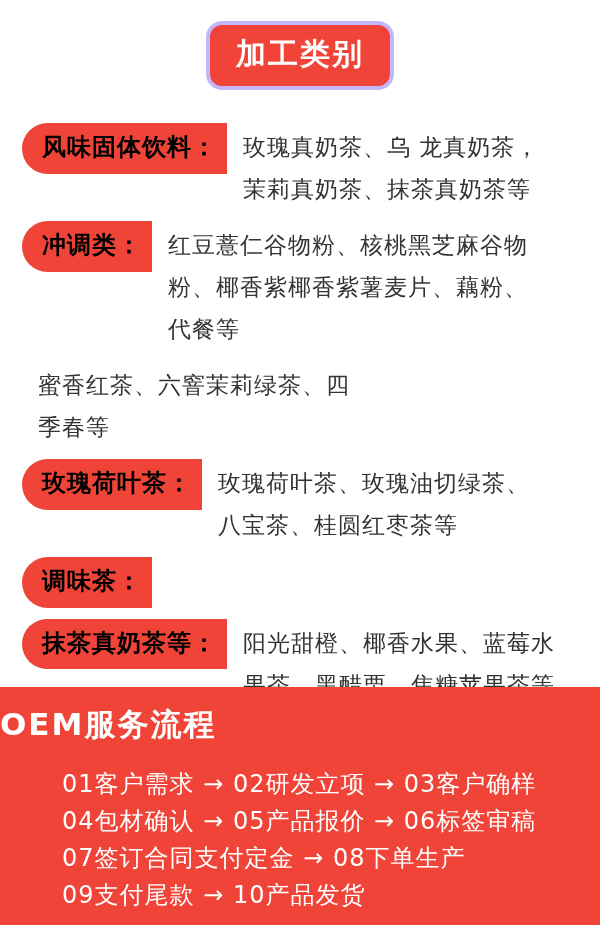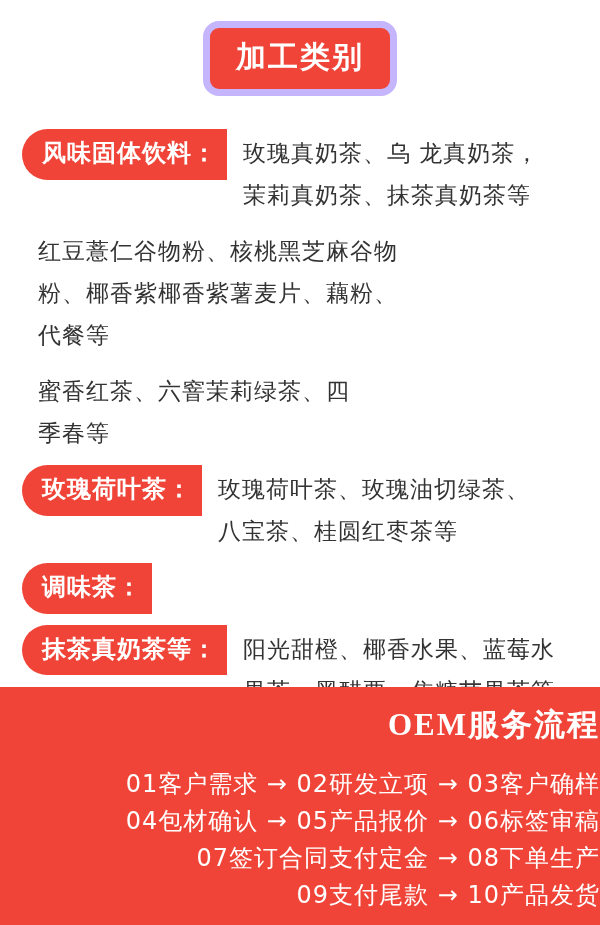--- a/index.html
+++ b/index.html
@@ -11,41 +11,41 @@
     height: 925px;
     margin: 0 auto;
     background: #ffffff;
     overflow: hidden;
   }
   .title-badge {
     display: block;
     width: fit-content;
     margin: 21px auto 0 auto;
     background: #EF4437;
-    border: 7px solid #c4b5fd;
+    border: 4px solid #c4b5fd;
     color: #ffffff;
     font-size: 30px;
     font-weight: bold;
     letter-spacing: 2px;
     padding: 9px 26px 11px 26px;
     border-radius: 16px;
   }
   .rows {
     margin-top: 33px;
   }
   .category-row {
     display: flex;
     align-items: flex-start;
     padding: 0 12px 0 22px;
     margin-bottom: 11px;
   }
   .category-badge {
     flex: 0 0 auto;
     background: #EF4437;
-    color: #ffffff;
+    color: #000000;
     font-size: 24px;
     font-weight: bold;
     letter-spacing: 1px;
     padding: 11px 10px 12px 20px;
     border-radius: 26px 0 0 26px;
     line-height: 1.15;
   }
   .category-content {
     flex: 1 1 auto;
     padding: 3px 0 0 16px;
@@ -59,29 +59,27 @@
     position: absolute;
     left: 0;
     bottom: 0;
     width: 600px;
     height: 238px;
     background: #EF4437;
     color: #ffffff;
     padding-top: 17px;
   }
   .footer-title {
-    text-align: right;
+    text-align: left;
     font-size: 31px;
     font-weight: bold;
     letter-spacing: 2px;
-    font-family: Liberation Serif, serif;
   }
   .flow-lines {
     margin: 20px 0 0 62px;
-    text-align: right;
   }
   .flow-line {
     font-size: 24px;
     line-height: 37px;
     letter-spacing: 1px;
   }
 </style>
 </head>
 <body>
 
@@ -91,20 +89,21 @@
 
   <div class="rows">
 
     <div class="category-row">
       <span class="category-badge">风味固体饮料：</span>
       <span class="category-content">玫瑰真奶茶、乌 龙真奶茶，
 茉莉真奶茶、抹茶真奶茶等</span>
     </div>
 
     <div class="category-row">
+      <span class="category-badge">冲调类：</span>
       <span class="category-content">红豆薏仁谷物粉、核桃黑芝麻谷物
 粉、椰香紫椰香紫薯麦片、藕粉、
 代餐等</span>
     </div>
 
     <div class="category-row">
       <span class="category-content">蜜香红茶、六窨茉莉绿茶、四
 季春等</span>
     </div>
 

